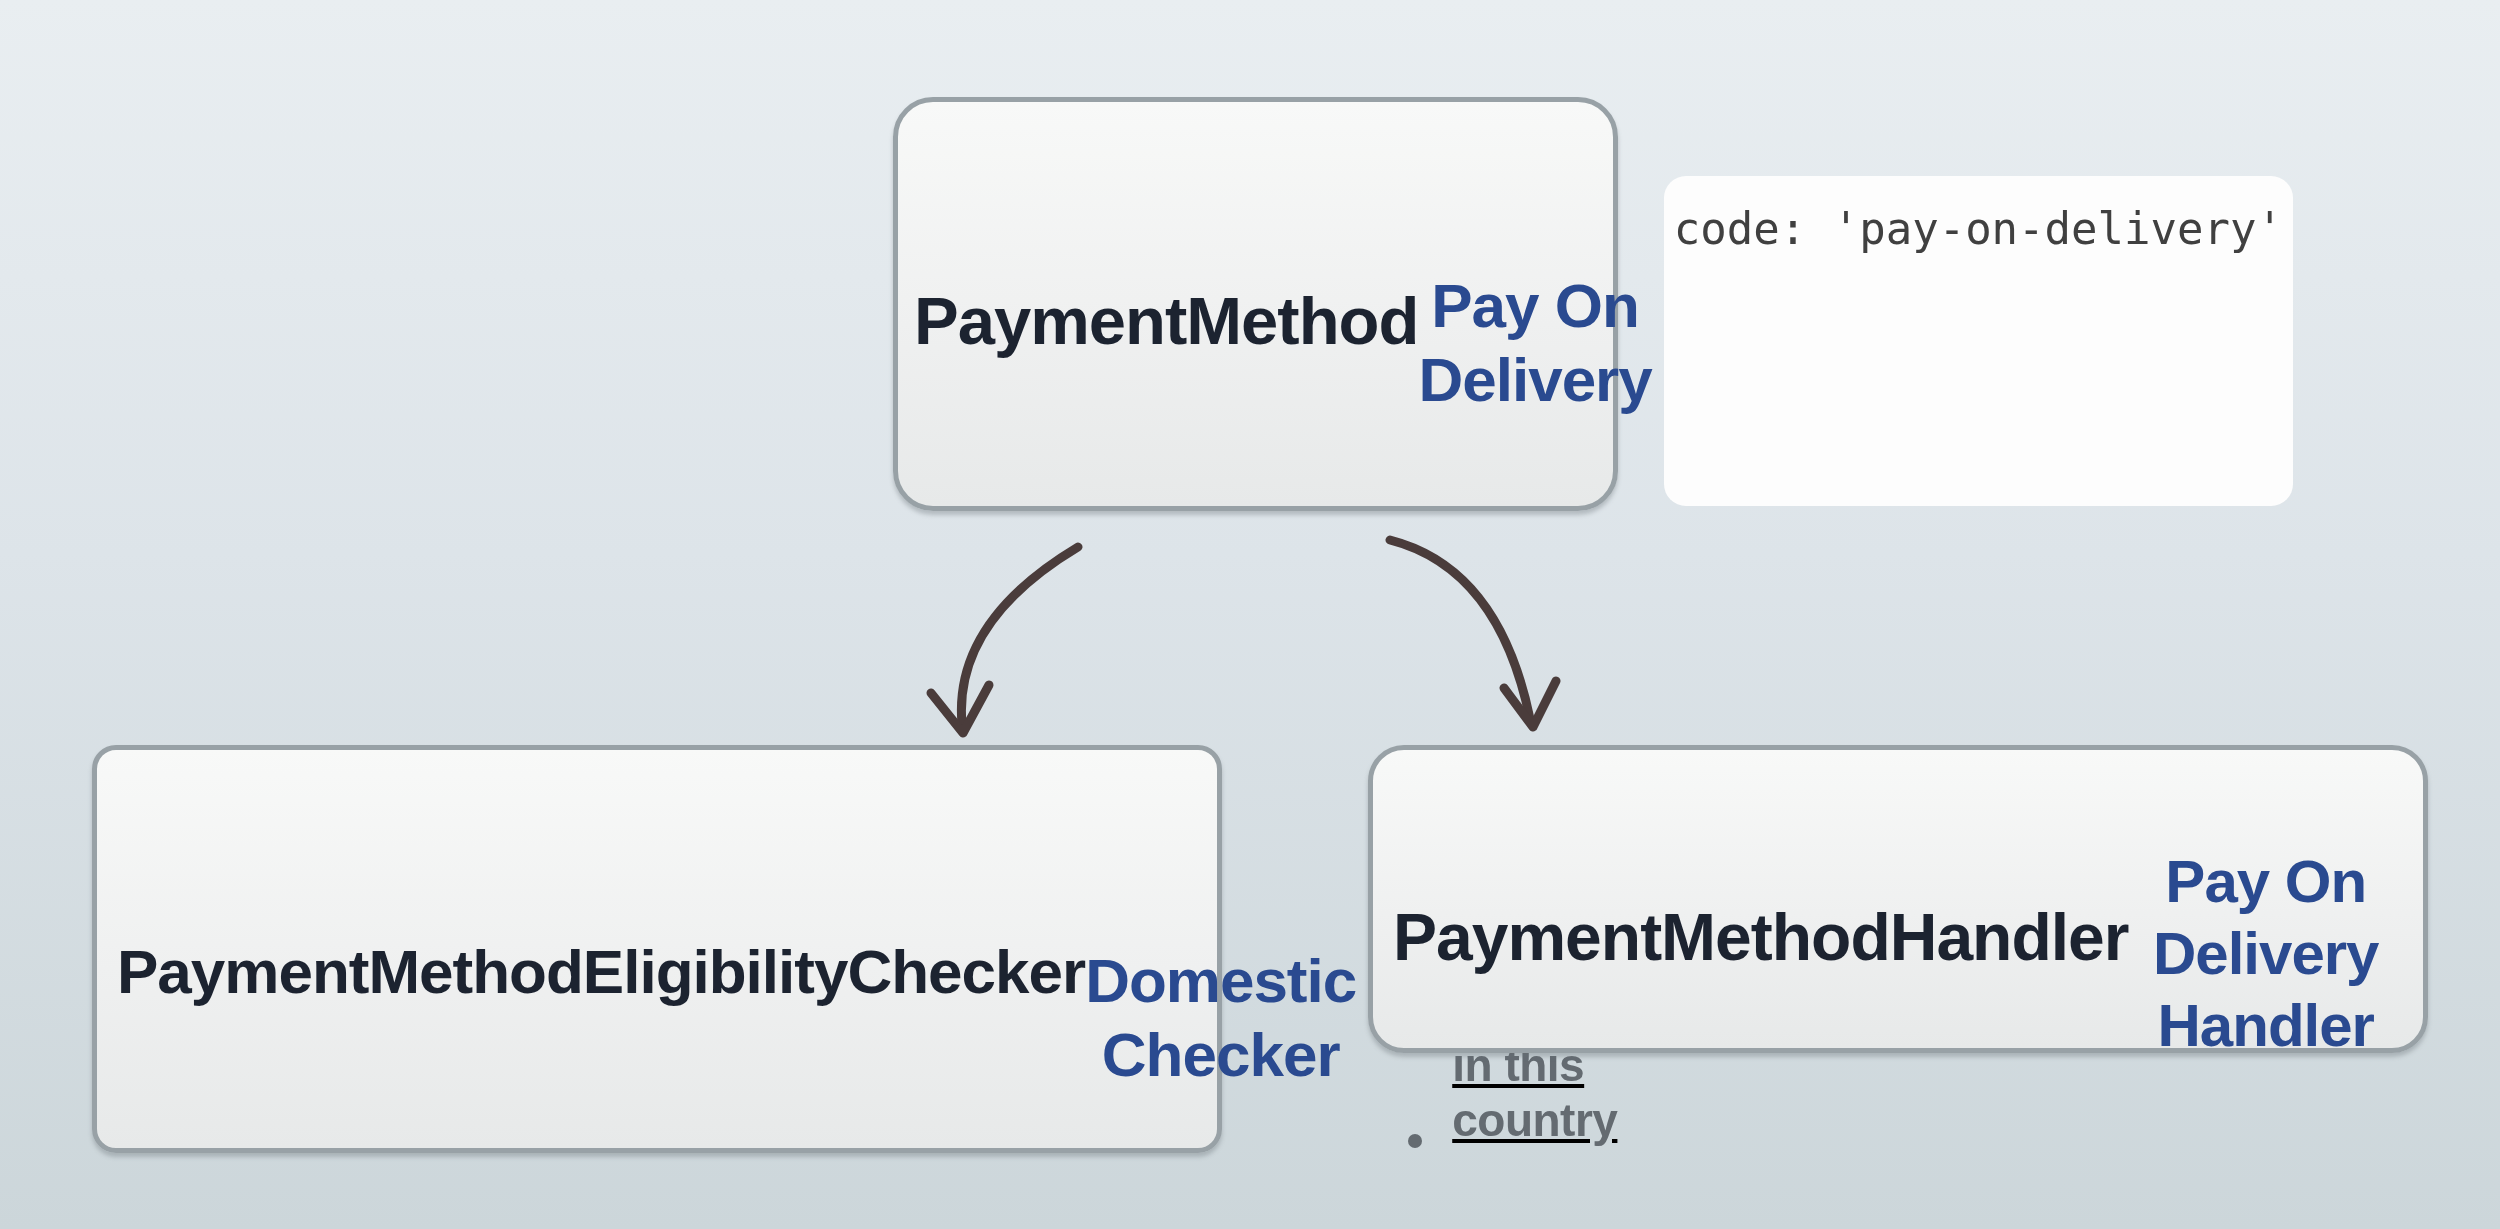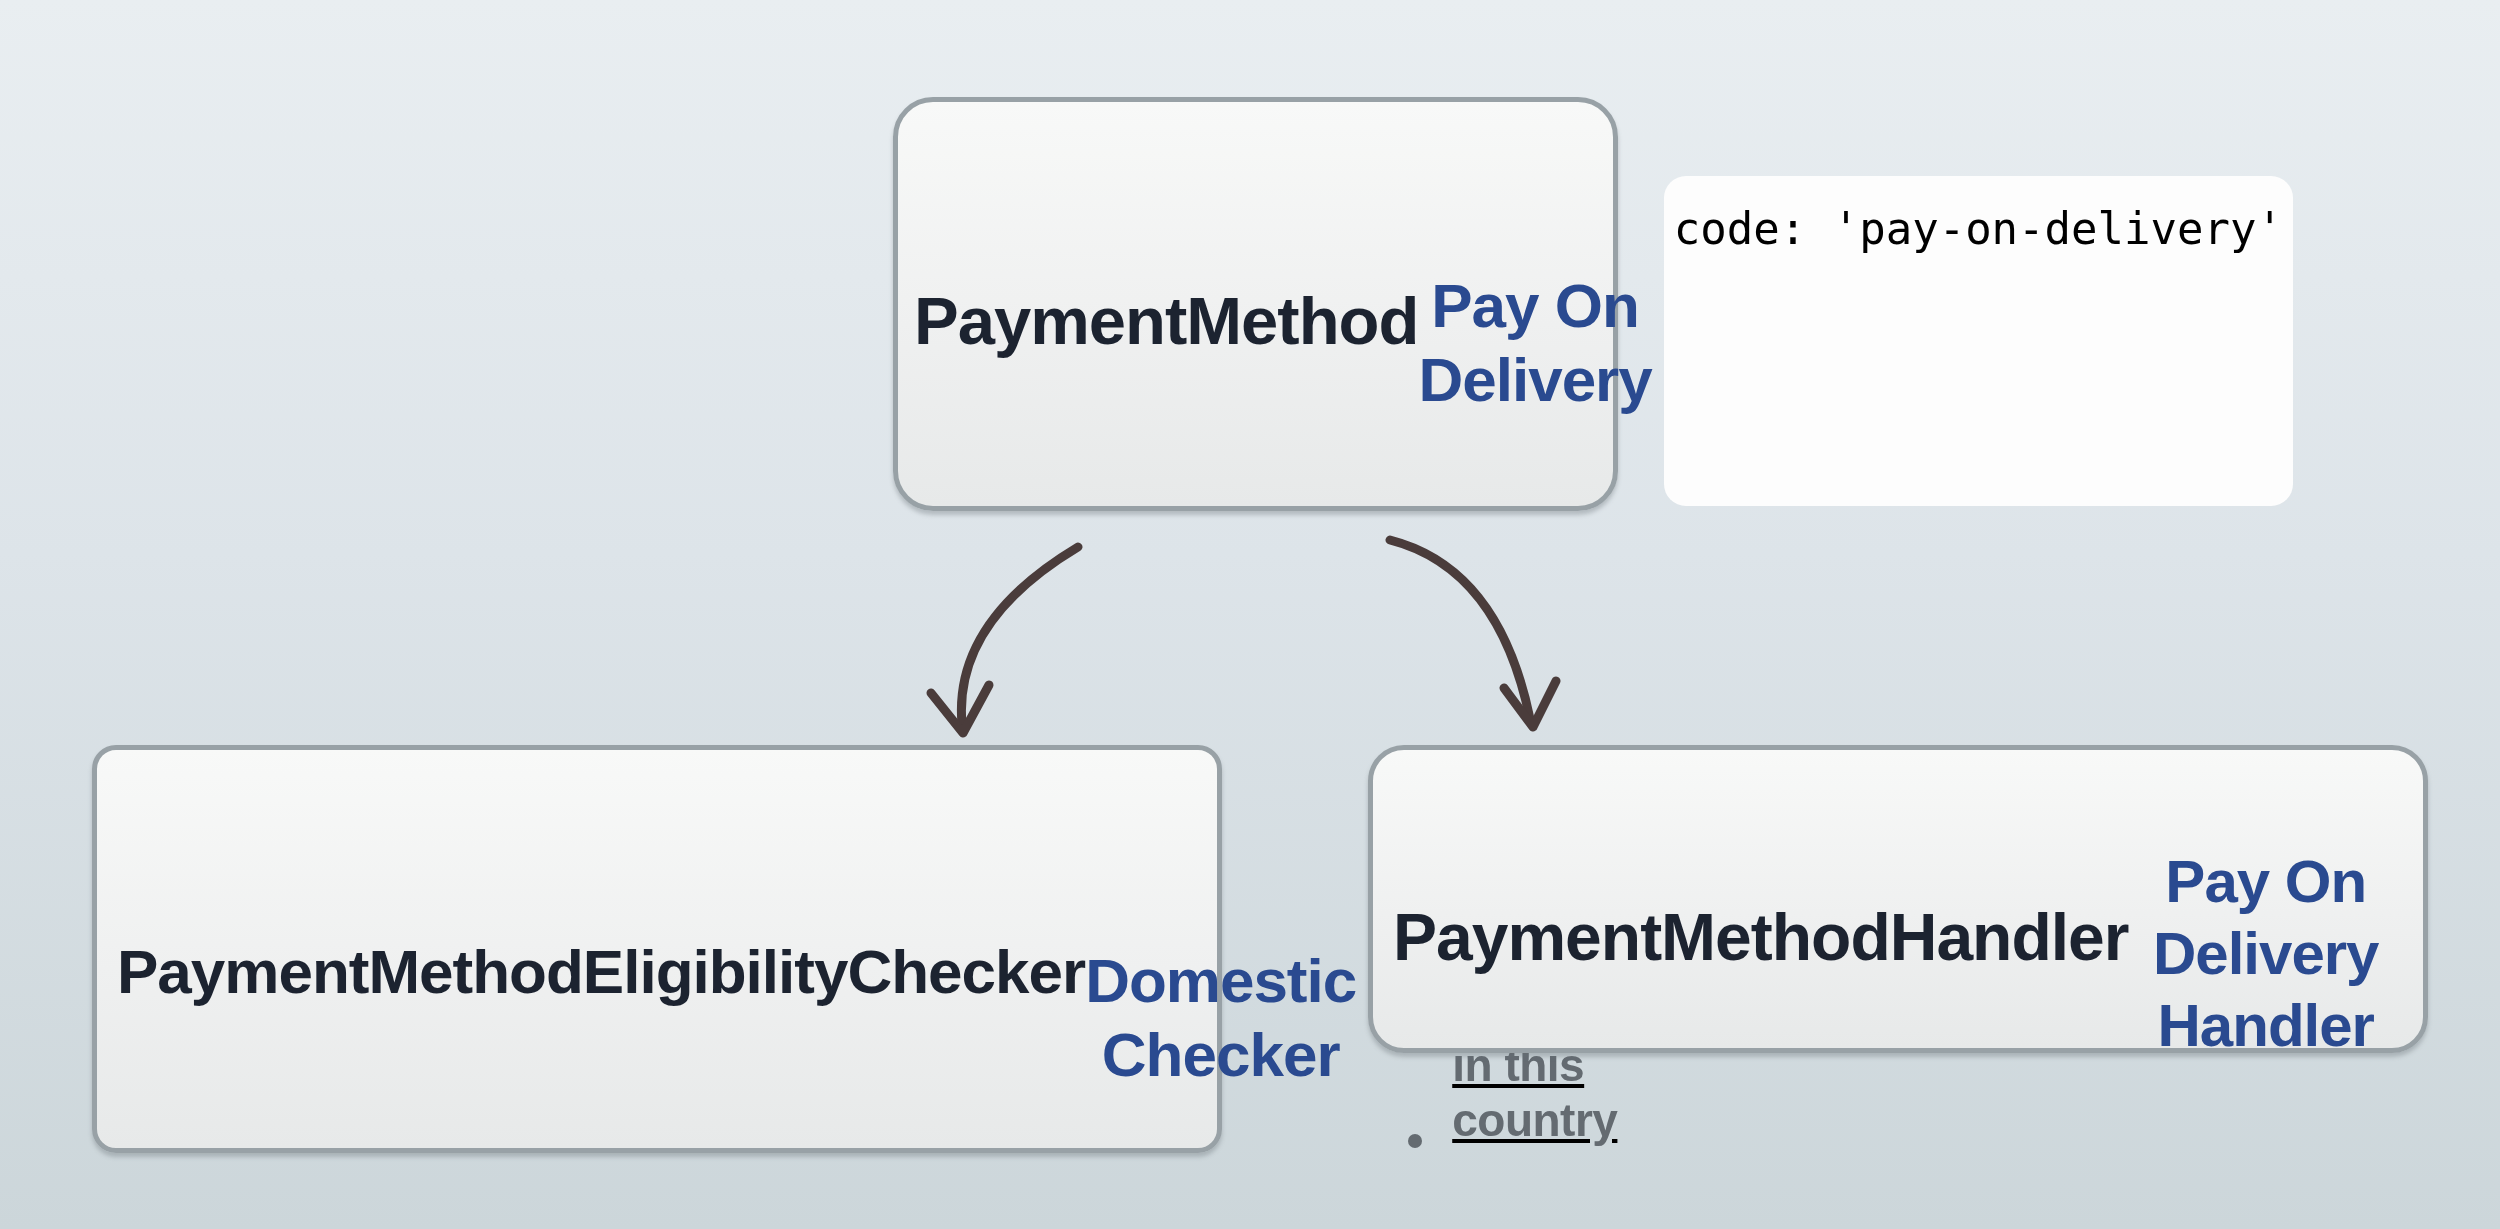--- a/index.html
+++ b/index.html
@@ -67,21 +67,21 @@
   #node-handler .node-subtitle { font-size: 60px; margin-top: 64px; }
 
   .code-pill {
     align-self: stretch;
     margin: 40px 12px 0 12px;
     background: #fdfdfd;
     border-radius: 22px;
     padding: 28px 10px;
     font-family: "DejaVu Sans Mono", monospace;
     font-size: 44px;
-    color: #000000;
+    color: #404040;
     letter-spacing: 0px;
     line-height: 1.15;
     white-space: nowrap;
   }
 
   .bullet-row {
     align-self: stretch;
     display: flex;
     align-items: flex-end;
     text-align: left;

